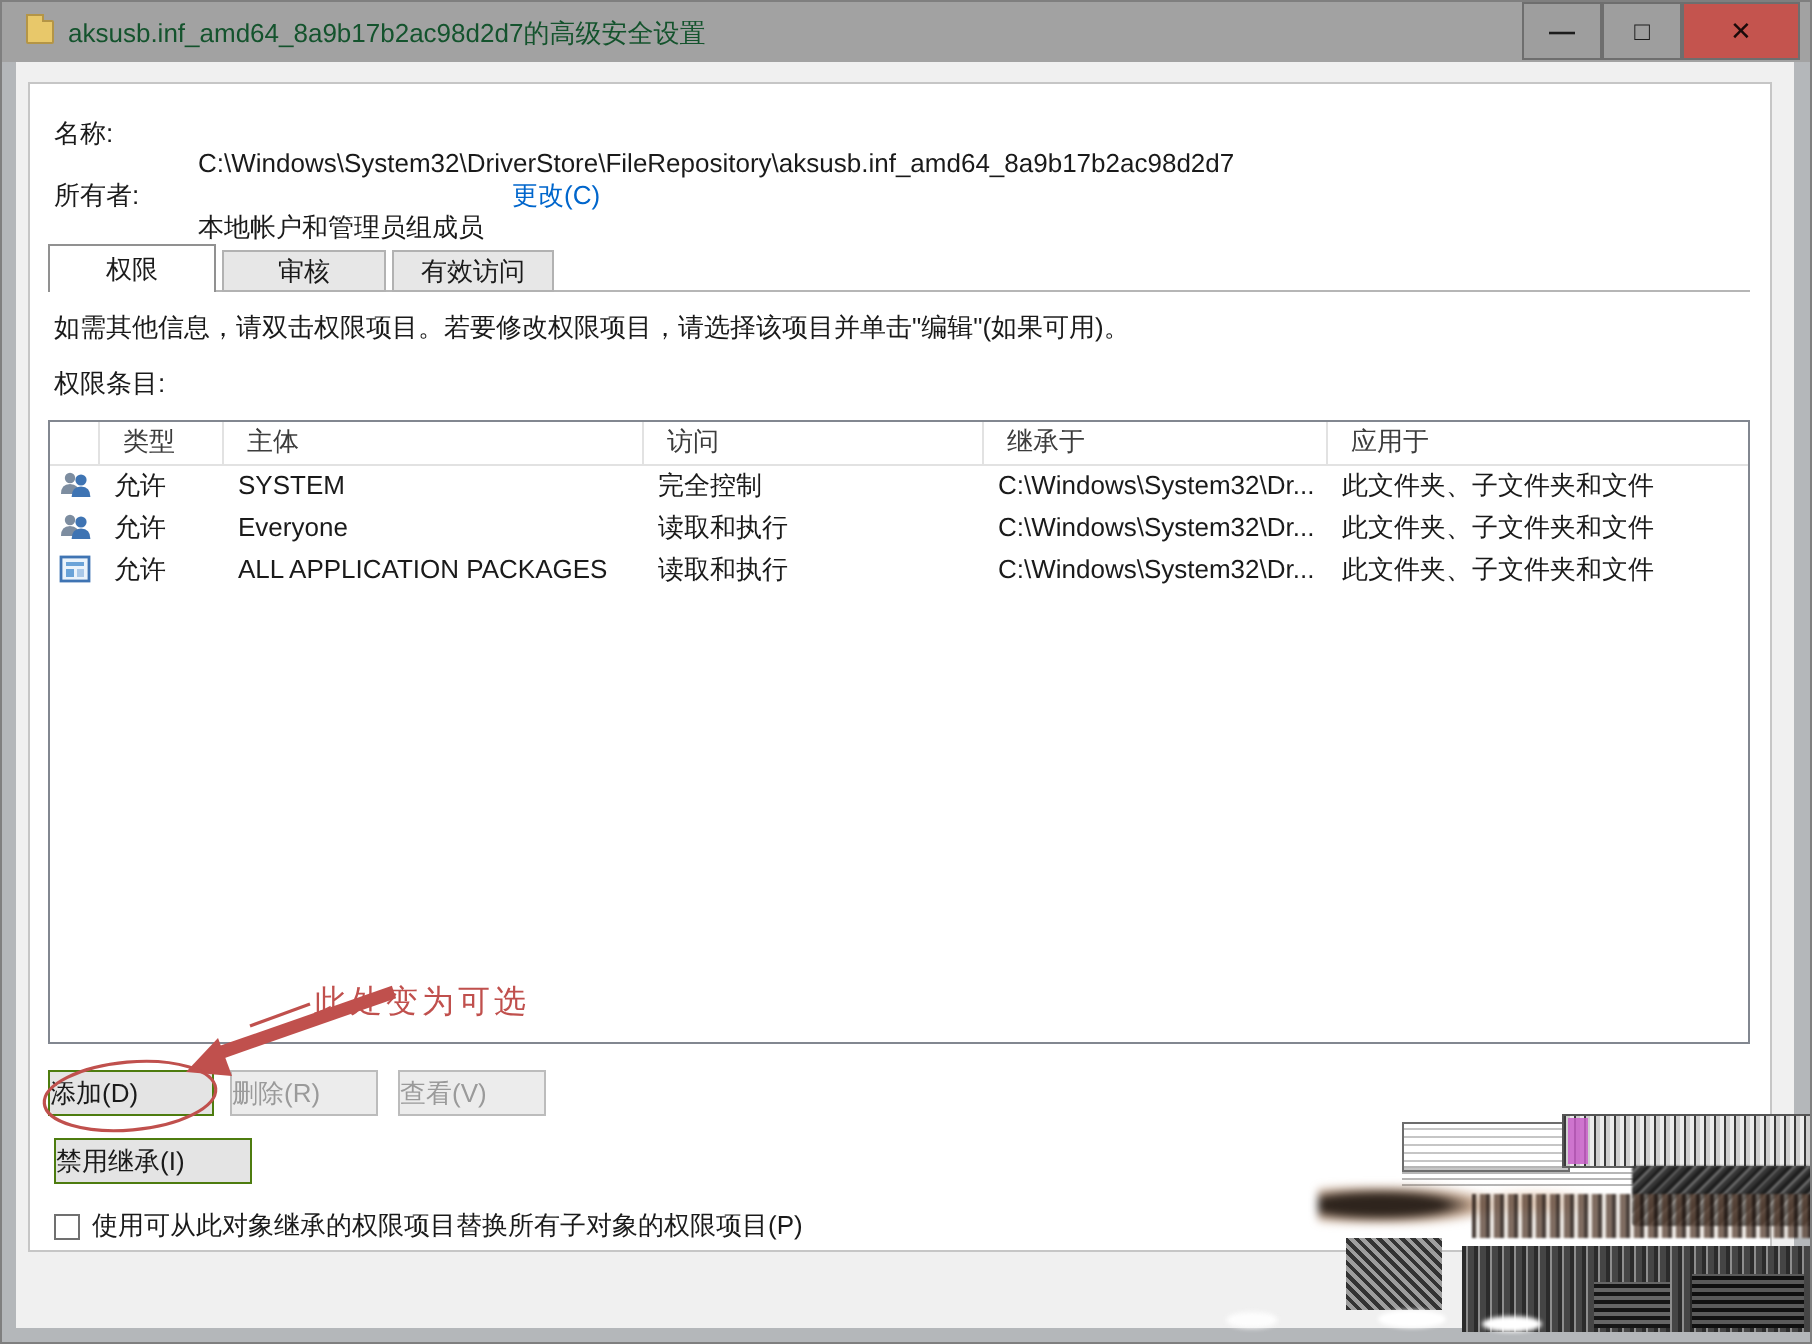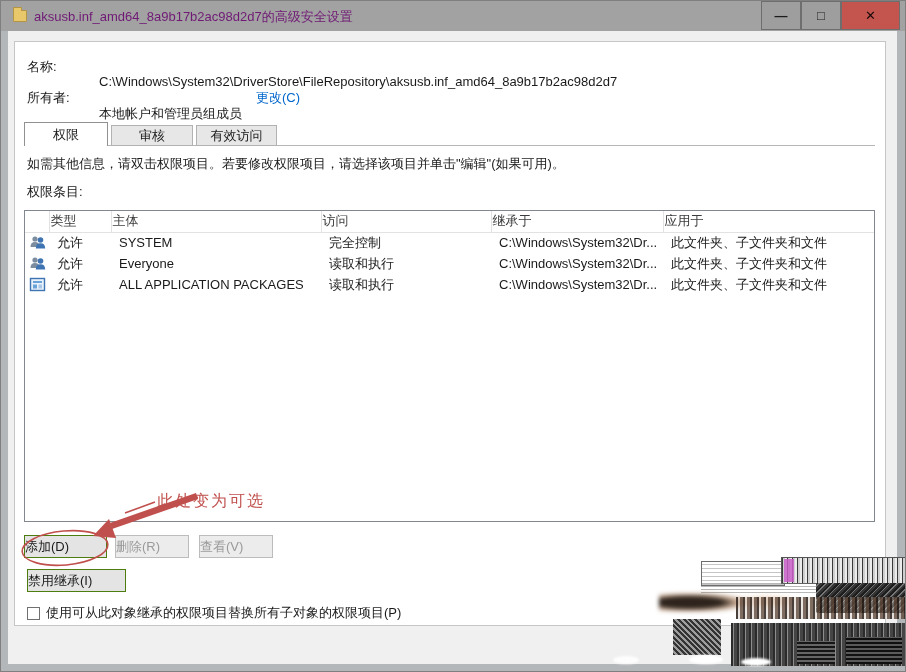--- a/index.html
+++ b/index.html
@@ -10,21 +10,21 @@
   .frame.left { left:0; top:30px; bottom:0; width:7px; }
   .frame.right { right:0; top:30px; bottom:0; width:8px; }
   .frame.bottom { left:0; right:0; bottom:0; height:7px; }
 
   
   .titlebar { position:absolute; left:0; top:0; width:906px; height:30px; background:#a2a2a2; z-index:5; }
   .title-icon { position:absolute; left:12px; top:9px; width:14px; height:12px;
                 background:#e8c86a; border:1px solid #b49546; border-radius:1px; }
   .title-icon::before { content:""; position:absolute; left:-1px; top:-4px; width:7px; height:3px;
                 background:#e8c86a; border:1px solid #b49546; border-bottom:none; }
-  .title-text { position:absolute; left:33px; top:7px; font-size:13px; color:#701a75; white-space:nowrap; }
+  .title-text { position:absolute; left:33px; top:7px; font-size:13px; color:#14532d; white-space:nowrap; }
   .winbtn { position:absolute; top:0; height:29px; border:1px solid #6e6e6e; background:#9e9e9e;
             color:#1c1c1c; font-size:13px; font-weight:bold; text-align:center; line-height:27px; cursor:default; }
   .winbtn.min { left:760px; width:40px; }
   .winbtn.max { left:800px; width:40px; }
   .winbtn.close { left:840px; width:59px; background:#c4544e; color:#1a0a0a; }
 
   
   .panel { position:absolute; left:13px; top:40px; width:872px; height:585px;
            background:#ffffff; border:1px solid #c6c6c6; z-index:2; }
 
@@ -47,21 +47,21 @@
 
   .instruction { position:absolute; left:12px; top:113px; font-size:13px; color:#1a1a1a; white-space:nowrap; }
   .entries-label { position:absolute; left:12px; top:141px; font-size:13px; color:#1a1a1a; }
 
   
   .ptable { position:absolute; left:9px; top:168px; width:851px; height:312px;
             border:1px solid #828790; background:#fff; }
   table { border-collapse:collapse; table-layout:fixed; width:100%; font-size:13px; color:#1a1a1a; }
   col.c-icon{width:24px;} col.c-type{width:62px;} col.c-principal{width:210px;}
   col.c-access{width:170px;} col.c-inherit{width:172px;}
-  th { font-weight:normal; text-align:left; color:#3c3c3c; height:21px; padding:1px 1px;
+  th { font-weight:normal; text-align:left; color:#3c3c3c; height:21px; padding:1px 12px;
        border-right:1px solid #e2e2e2; border-bottom:1px solid #e2e2e2; white-space:nowrap; overflow:hidden; }
   th:last-child { border-right:none; }
   td { height:21px; padding:0 8px; white-space:nowrap; overflow:hidden; }
   td.iconcell { padding:0 2px; }
 
   .icon16 { width:17px; height:15px; display:block; margin:auto; }
 
   
   .btn { position:absolute; height:23px; background:#e4e4e4; border:1px solid #4d7c0f;
          font-size:13px; color:#1a1a1a; line-height:21px; cursor:pointer; }

